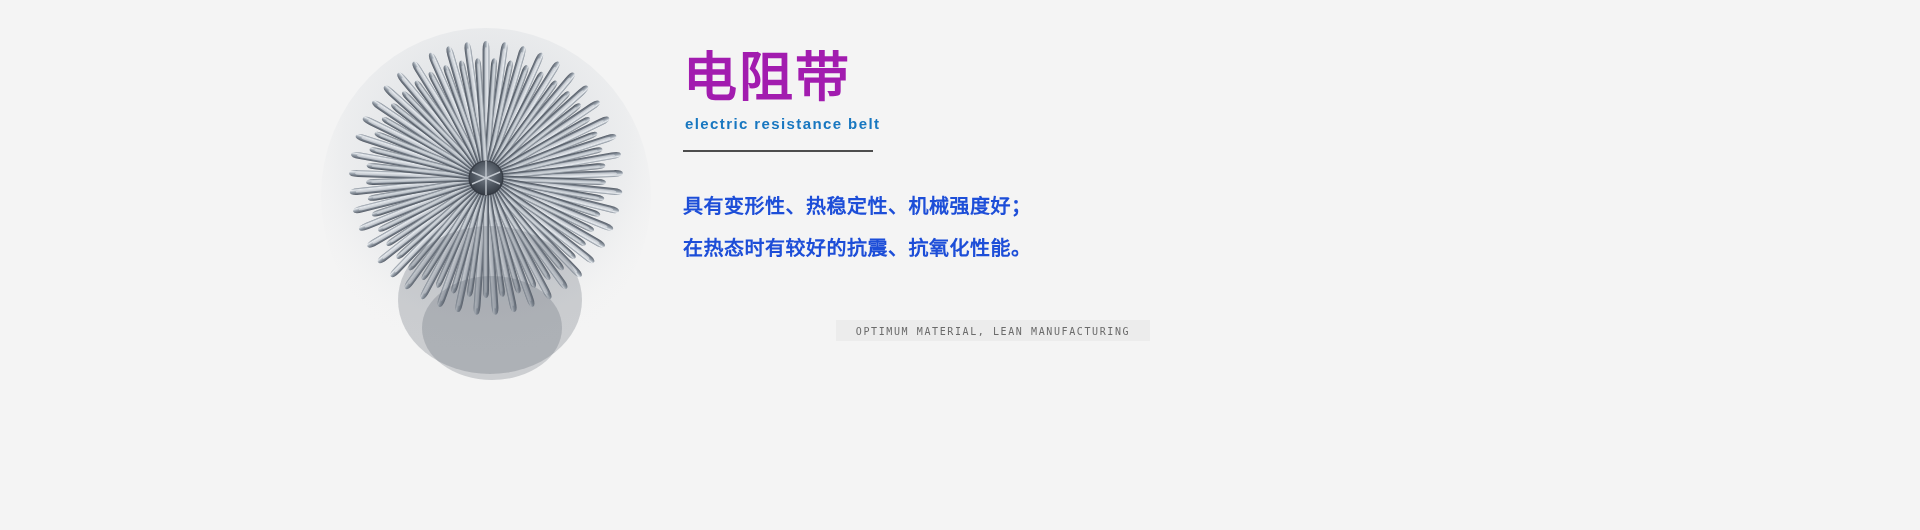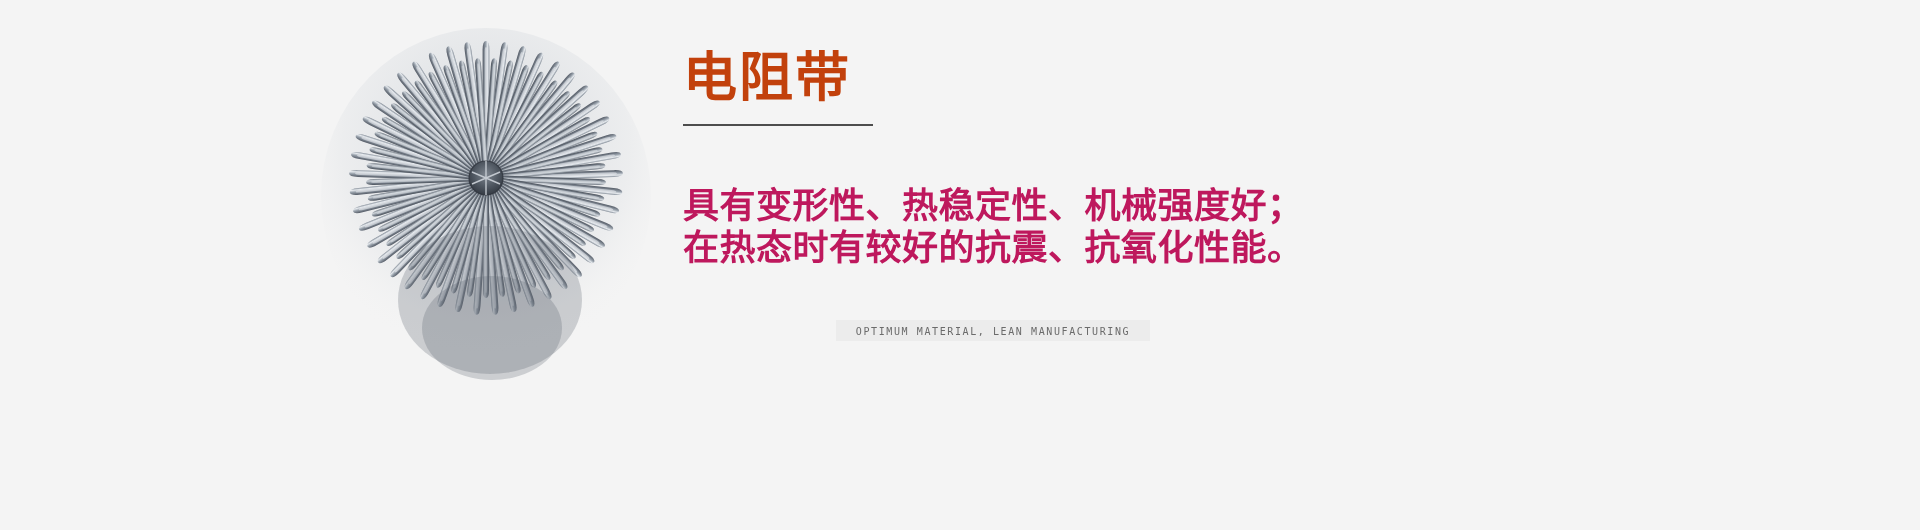--- a/index.html
+++ b/index.html
@@ -57,21 +57,21 @@
     left: 0;
     top: 48px;
     width: 560px;
   }
   .title-cn {
     margin: 0;
     font-size: 54px;
     line-height: 60px;
     font-weight: 700;
     letter-spacing: 2px;
-    color: #c2410c;
+    color: #a21caf;
     font-family: "DejaVu Sans", "Liberation Sans", sans-serif;
   }
   .title-en {
     margin: 6px 0 0 2px;
     font-size: 15px;
     line-height: 20px;
     font-weight: 700;
     letter-spacing: 1.4px;
     color: #1877c0;
     font-family: "Liberation Sans", "DejaVu Sans", sans-serif;
@@ -84,25 +84,25 @@
   }
 
   .desc-block {
     position: absolute;
     left: 0;
     top: 185px;
     width: 620px;
   }
   .desc-line {
     margin: 0;
-    font-size: 36px;
+    font-size: 20px;
     line-height: 42px;
     font-weight: 700;
     letter-spacing: 0.5px;
-    color: #be185d;
+    color: #1d4ed8;
     font-family: "DejaVu Sans", "Liberation Sans", sans-serif;
     white-space: nowrap;
   }
 
   .slogan-block {
     position: absolute;
     left: 90px;
     top: 318px;
     width: 440px;
     text-align: center;
@@ -460,20 +460,21 @@
         <circle cx="186" cy="150" r="17" fill="none" stroke="#2f353d" stroke-width="1.2" opacity="0.8"></circle>
         <path d="M172 144 L200 156 M200 144 L172 156 M186 133 L186 167" stroke="#cdd3d9" stroke-width="1.4" fill="none" opacity="0.9"></path>
       </svg>
     </div>
   </div>
 
   <div class="content">
 
     <div class="title-block">
       <h1 class="title-cn">电阻带</h1>
+      <p class="title-en">electric resistance belt</p>
       <div class="title-rule"></div>
     </div>
 
     <div class="desc-block">
       <p class="desc-line">具有变形性、热稳定性、机械强度好；</p>
       <p class="desc-line">在热态时有较好的抗震、抗氧化性能。</p>
     </div>
 
     <div class="slogan-block">
       <span class="slogan-en-wrap">

